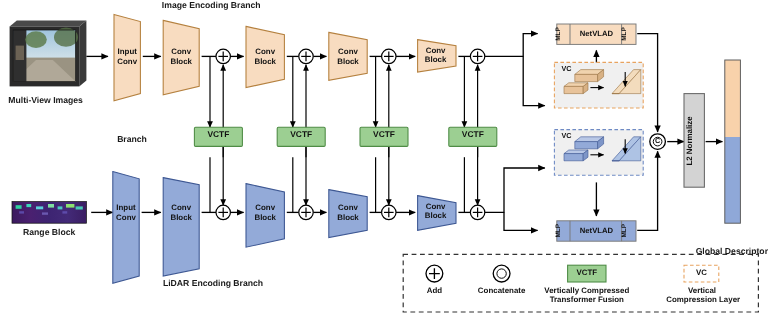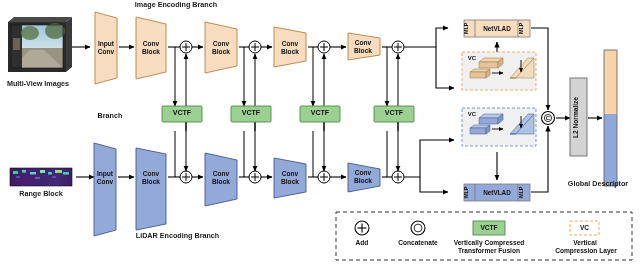--- a/index.html
+++ b/index.html
@@ -322,21 +322,21 @@
 
 <div class="blk-txt vert" style="left:463px;top:185px;width:12px;height:15px;font-size:5.4px;">MLP</div>
 <div class="blk-txt" style="left:476px;top:188.5px;width:42px;font-size:6.4px;">NetVLAD</div>
 <div class="blk-txt vert" style="left:518px;top:185px;width:12px;height:15px;font-size:5.4px;">MLP</div>
 <div class="blk-txt" style="left:464px;top:111px;width:16px;font-size:6px;">VC</div>
 
 <div class="blk-txt" style="left:542px;top:114.5px;width:12px;font-size:6px;">C</div>
 
 <div class="blk-txt vert" style="left:572px;top:80px;width:14px;height:74px;font-size:6.6px;">L2 Normalize</div>
 
-<div class="lbl" style="left:556px;top:180px;width:84px;">Global Descriptor</div>
+<div class="lbl" style="left:556px;top:206px;width:84px;text-align:right;">Global Descriptor</div>
 
 <div class="blk-txt" style="left:342px;top:239px;width:40px;font-size:6.6px;">Add</div>
 <div class="blk-txt" style="left:390px;top:239px;width:56px;font-size:6.6px;">Concatenate</div>
 <div class="blk-txt" style="left:473px;top:224px;width:32px;font-size:6.6px;">VCTF</div>
 <div class="blk-txt" style="left:443px;top:239px;width:92px;font-size:6.6px;">Vertically Compressed</div>
 <div class="blk-txt" style="left:443px;top:247px;width:92px;font-size:6.6px;">Transformer Fusion</div>
 <div class="blk-txt" style="left:570px;top:224px;width:29px;font-size:6.6px;">VC</div>
 <div class="blk-txt" style="left:546px;top:239px;width:78px;font-size:6.6px;">Vertical</div>
 <div class="blk-txt" style="left:540px;top:247px;width:92px;font-size:6.6px;">Compression Layer</div>
 

